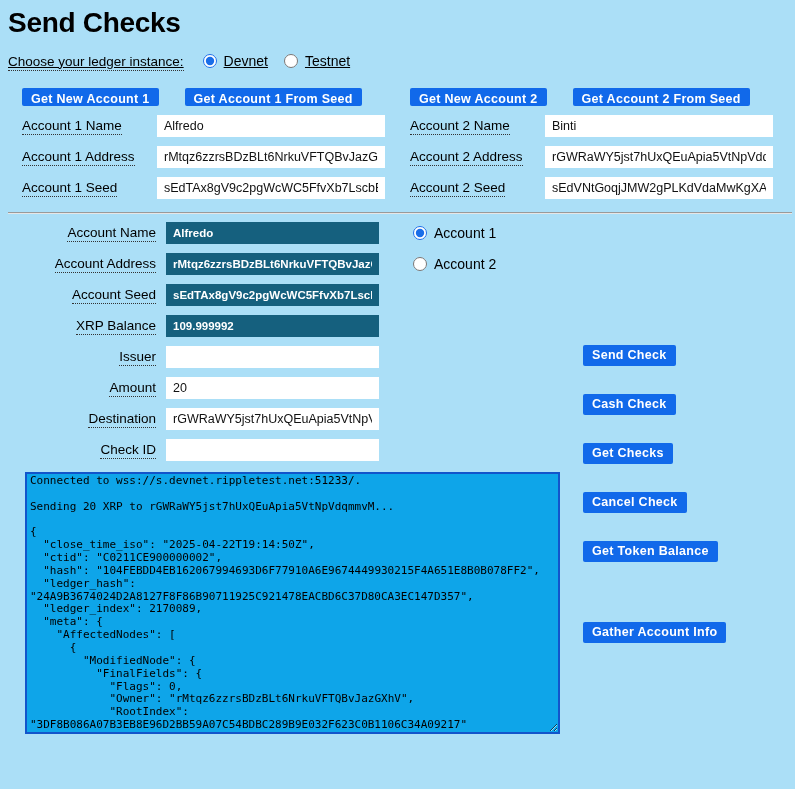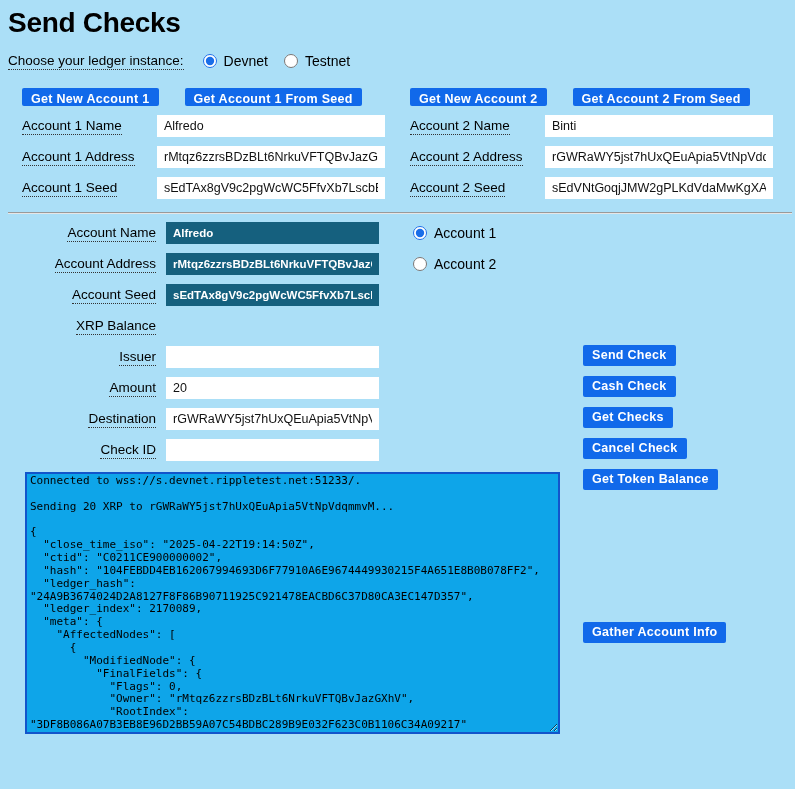--- a/index.html
+++ b/index.html
@@ -12,21 +12,21 @@
     color: #000;
     overflow: hidden;
   }
   h1 {
     font-size: 28px; font-weight: 700; letter-spacing: -0.3px;
     margin: 0 0 14px 0; line-height: 1.1;
   }
   .dotted { border-bottom: 1px dotted #333; padding-bottom: 1px; }
   .lbl { font-size: 13.5px; }
 
-  .ledger-row { display: flex; align-items: flex-start; margin: 0 0 18px 0; height: 17px; }
+  .ledger-row { display: flex; align-items: center; margin: 0 0 18px 0; height: 17px; text-decoration: underline; }
   .ledger-row .ledger-label { margin-right: 19px; }
   .radio-opt { display: flex; align-items: center; margin-right: 16px; font-size: 14px; }
   input[type="radio"] {
     width: 14px; height: 14px; margin: 0 7px 0 0;
     accent-color: #1a6ee8; cursor: pointer;
   }
 
   .accounts-grid { display: grid; grid-template-columns: 388px 1fr; }
   .acct-col { padding-left: 14px; }
   .btn-row { display: flex; gap: 26px; margin-bottom: 9px; }
@@ -48,21 +48,21 @@
   .mid-row { display: flex; align-items: center; height: 22px; margin-bottom: 9px; }
   .mid-label { width: 148px; text-align: right; font-size: 13.5px; flex-shrink: 0; }
   .mid-row .txt { margin-left: 10px; width: 213px; }
   .txt.dark {
     background: #15607e; color: #fff; font-weight: 700; font-size: 11.5px;
   }
   .acct-radios { position: absolute; left: 405px; top: 3px; }
   .acct-radios .radio-opt { margin-bottom: 15px; height: 16px; }
   .action-stack {
     position: absolute; left: 575px; top: 123px;
-    display: flex; flex-direction: column; align-items: flex-start; gap: 10px;
+    display: flex; flex-direction: column; align-items: flex-start; gap: 28px;
   }
   .action-stack .btn { height: 21px; padding: 3px 9px; }
   .info-stack {
     position: absolute; left: 575px; top: 400px;
     display: flex; flex-direction: column; align-items: flex-start; gap: 7px;
   }
   .info-stack .btn { height: 21px; padding: 3px 9px; }
   .console {
     display: block; margin: 11px 0 0 17px;
     width: 535px; height: 262px;
@@ -140,20 +140,21 @@
   <div class="mid-row">
     <span class="mid-label"><span class="dotted">Account Address</span></span>
     <input class="txt dark" type="text" spellcheck="false" value="rMtqz6zzrsBDzBLt6NrkuVFTQBvJazGXhV" style="">
   </div>
   <div class="mid-row">
     <span class="mid-label"><span class="dotted">Account Seed</span></span>
     <input class="txt dark" type="text" spellcheck="false" value="sEdTAx8gV9c2pgWcWC5FfvXb7LscbBc" style="">
   </div>
   <div class="mid-row">
     <span class="mid-label"><span class="dotted">XRP Balance</span></span>
+    <input class="txt dark" type="text" spellcheck="false" value="109.999992" style="">
   </div>
   <div class="mid-row">
     <span class="mid-label"><span class="dotted">Issuer</span></span>
     <input class="txt" type="text" spellcheck="false" value="" style="">
   </div>
   <div class="mid-row">
     <span class="mid-label"><span class="dotted">Amount</span></span>
     <input class="txt" type="text" spellcheck="false" value="20" style="">
   </div>
   <div class="mid-row">

